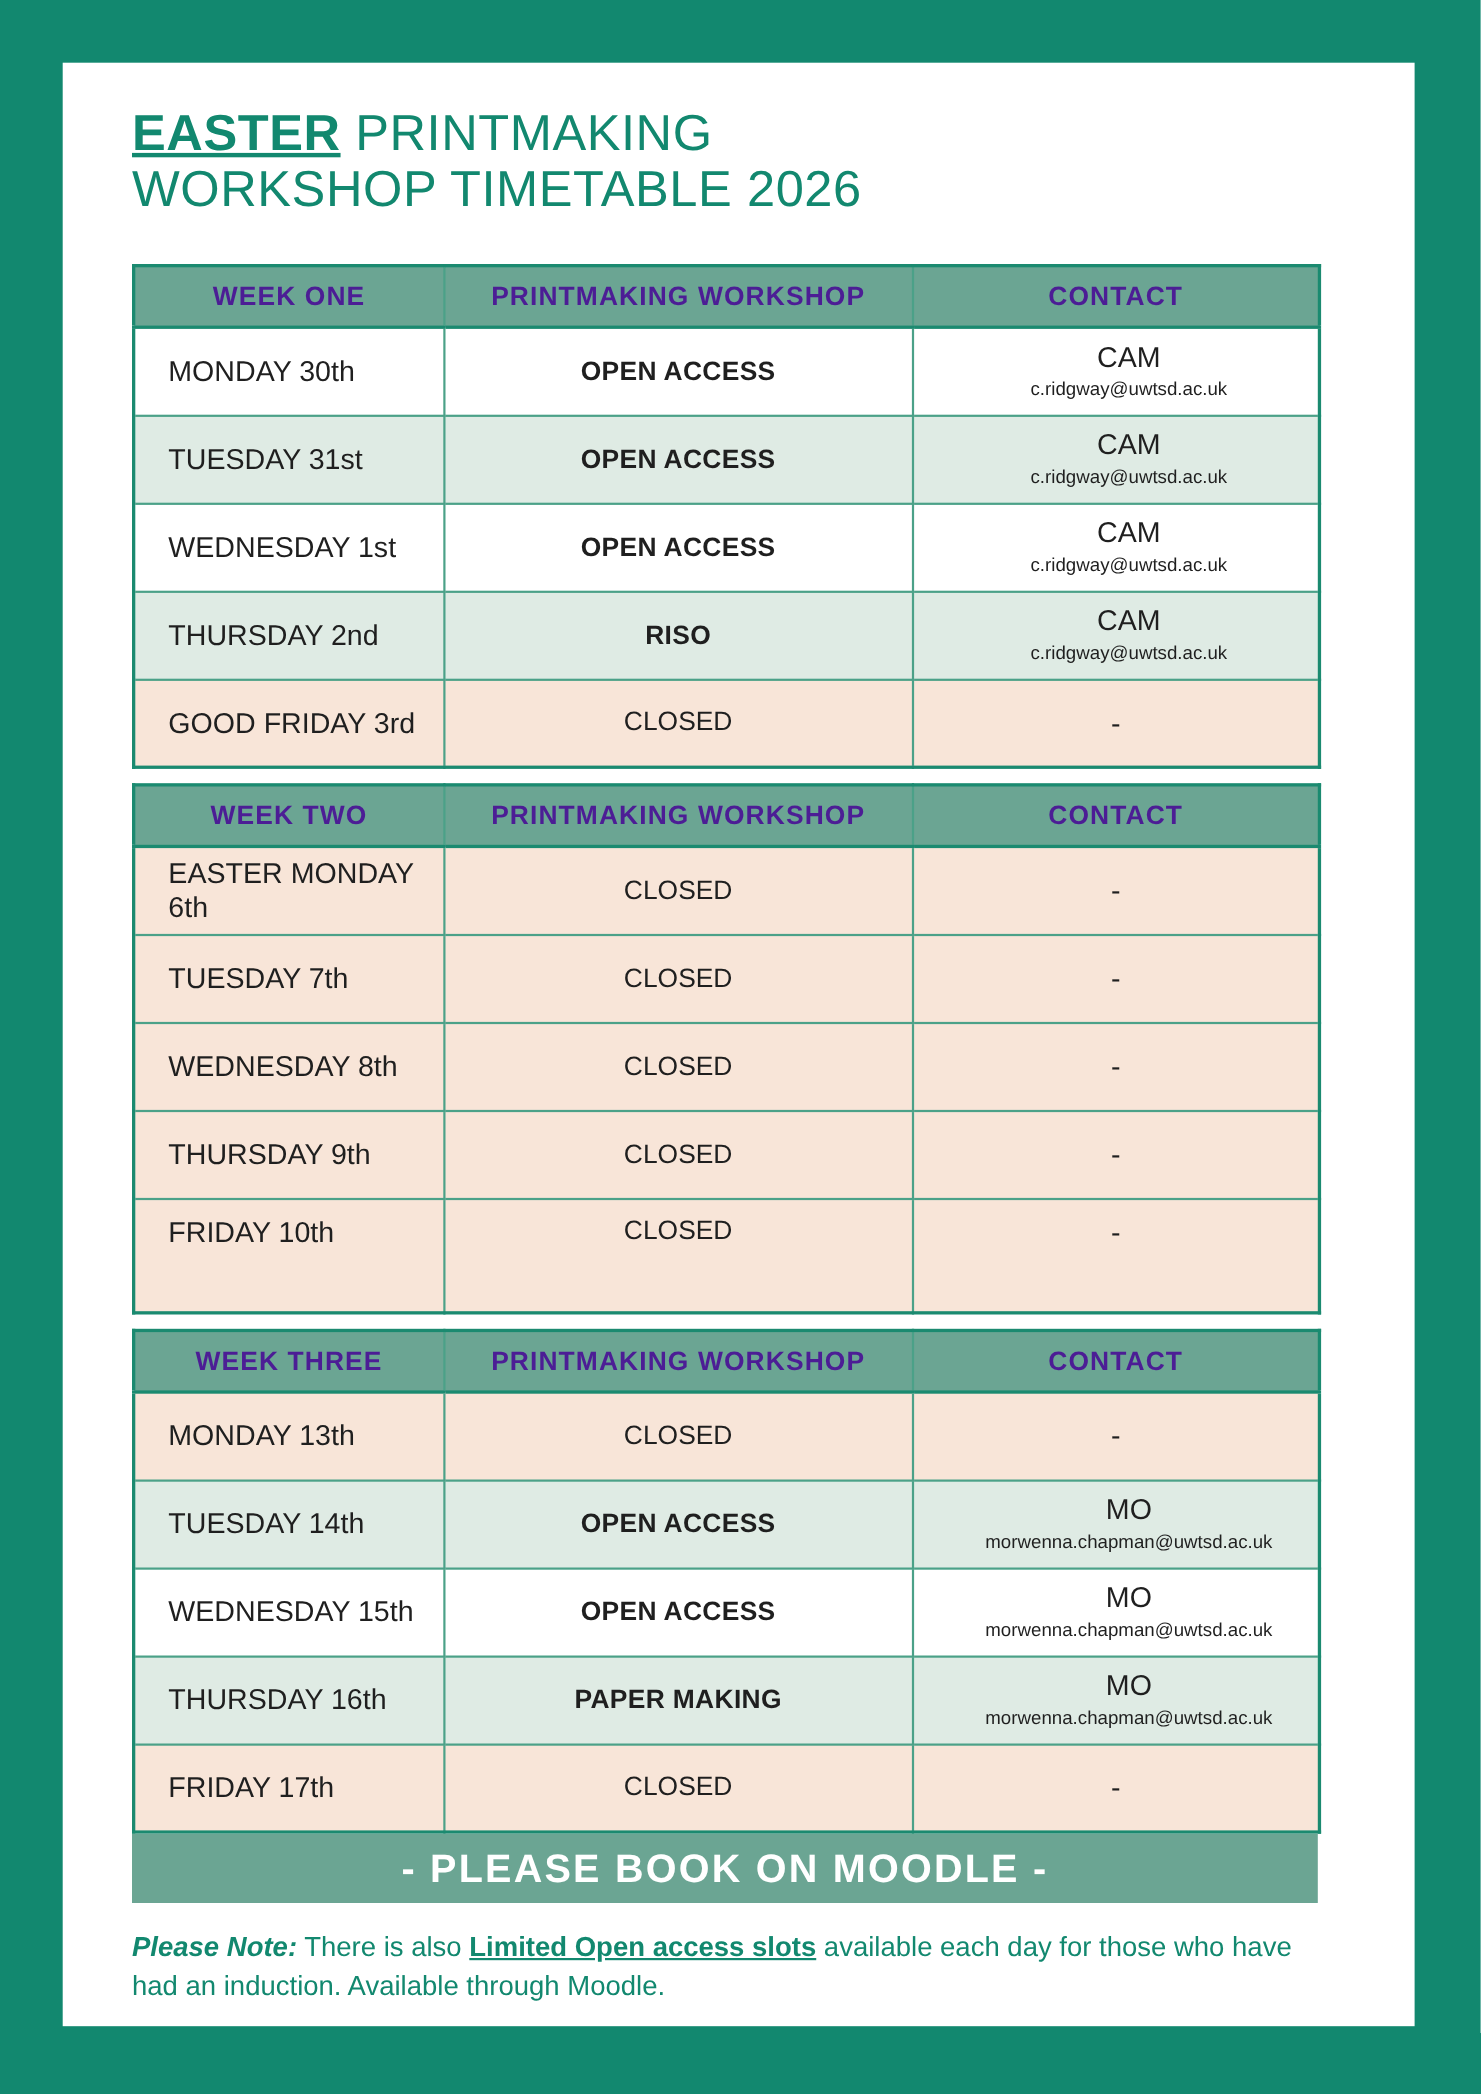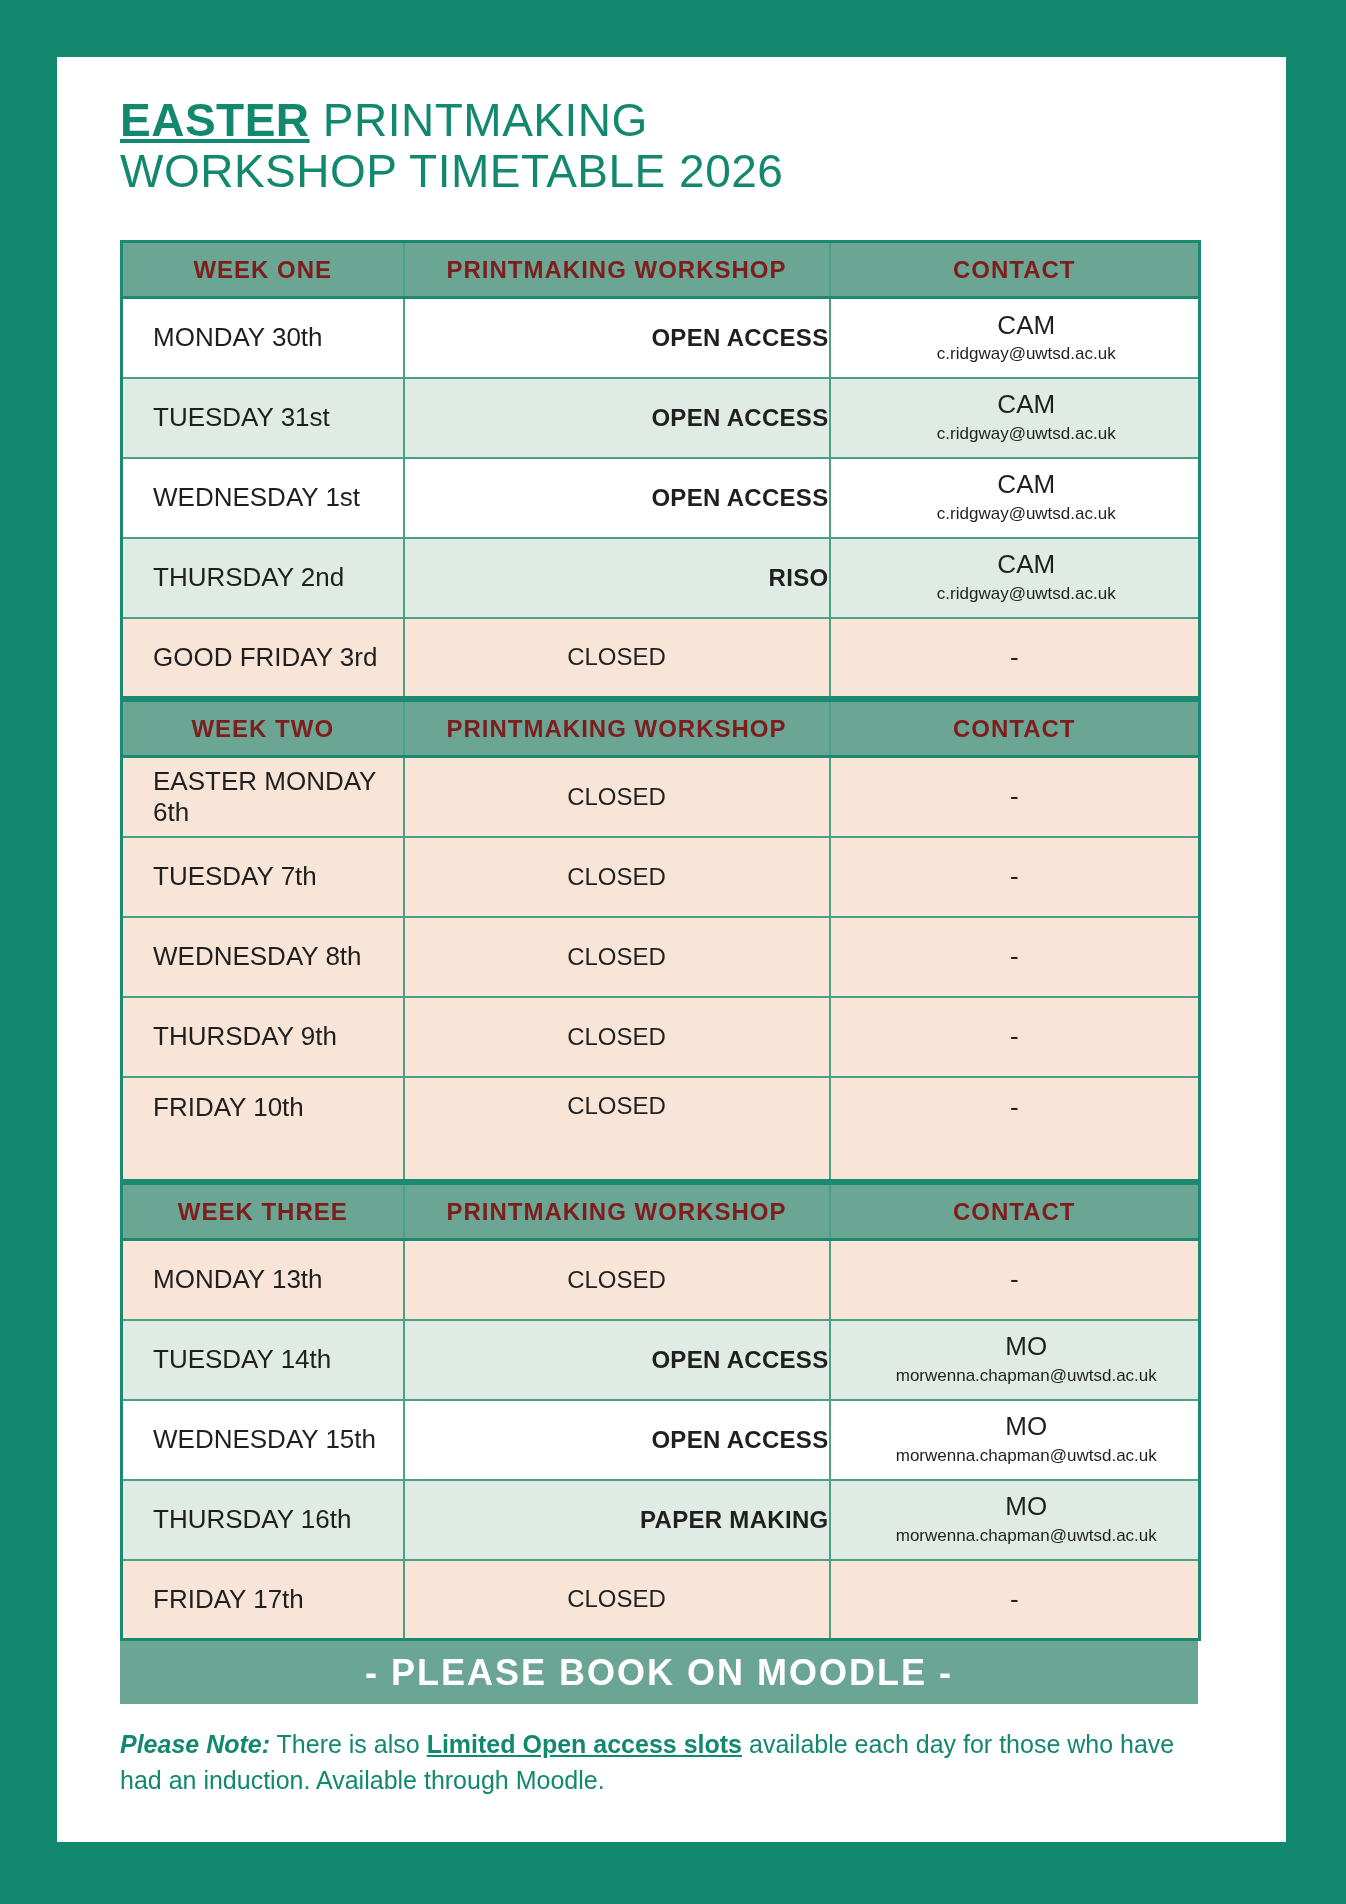--- a/index.html
+++ b/index.html
@@ -41,27 +41,27 @@
   .title .t-bold{font-weight:800;text-decoration:underline;}
   .title .t-light{font-weight:400;}
   .title .line2{font-weight:400;}
   table{
     width:1078px;
     border-collapse:collapse;
     border:3px solid var(--c-table_border);
     table-layout:fixed;
   }
   .tbl-1{margin-top:44px;}
-  .tbl-2,.tbl-3{margin-top:0;}
+  .tbl-2,.tbl-3{margin-top:13px;}
   col.c-day{width:282px;}
   col.c-workshop{width:426px;}
   col.c-contact{width:370px;}
   th{
     background:var(--c-header_bg);
-    color:#7f1d1d;
+    color:#4c1d95;
     font-size:24px;
     font-weight:800;
     letter-spacing:1px;
     height:56px;
     text-align:center;
     border:2px solid var(--c-grid);
     border-bottom:3px solid var(--c-table_border);
   }
   td{
     border:2px solid var(--c-grid);
@@ -71,21 +71,21 @@
   }
   tr.tall td{height:104px;vertical-align:top;padding-top:14px;}
   .bg-white td{background:#ffffff;}
   .bg-mint td{background:var(--c-mint);}
   .bg-peach td{background:var(--c-peach);}
   td.day{
     padding-left:30px;
     font-size:26px;
   }
   td.workshop{text-align:center;font-size:24px;}
-  td.workshop.strong{font-weight:800;letter-spacing:0.3px;text-align:right;}
+  td.workshop.strong{font-weight:800;letter-spacing:0.3px;}
   td.contact{padding-left:24px;text-align:center;}
   td.contact .cname{font-size:26px;line-height:1.2;}
   td.contact .cemail{font-size:17px;line-height:1.5;}
   td.contact.dash{text-align:center;padding-left:0;font-size:26px;}
   .banner{
     width:1078px;
     height:63px;
     background:var(--c-banner_bg);
     color:#ffffff;
     font-size:36px;

